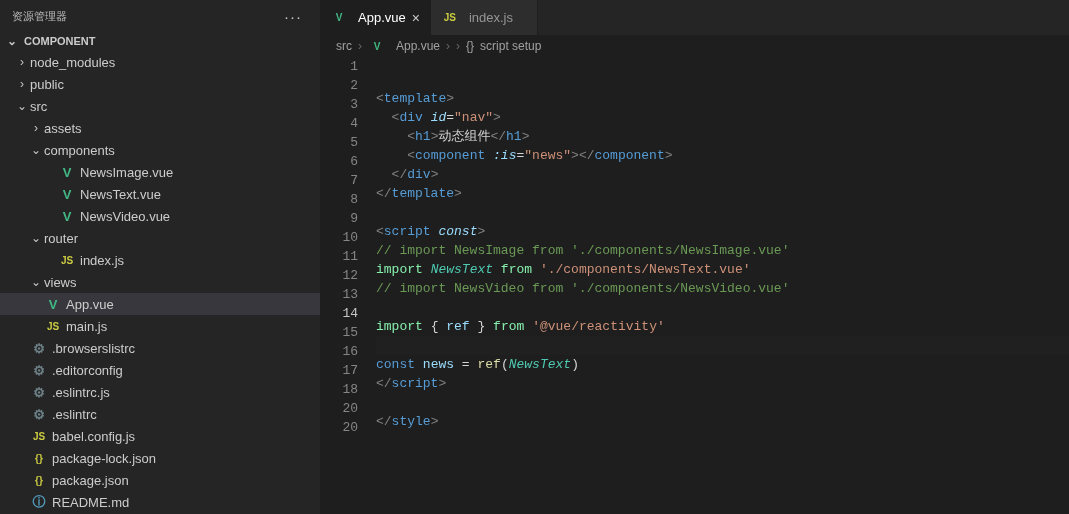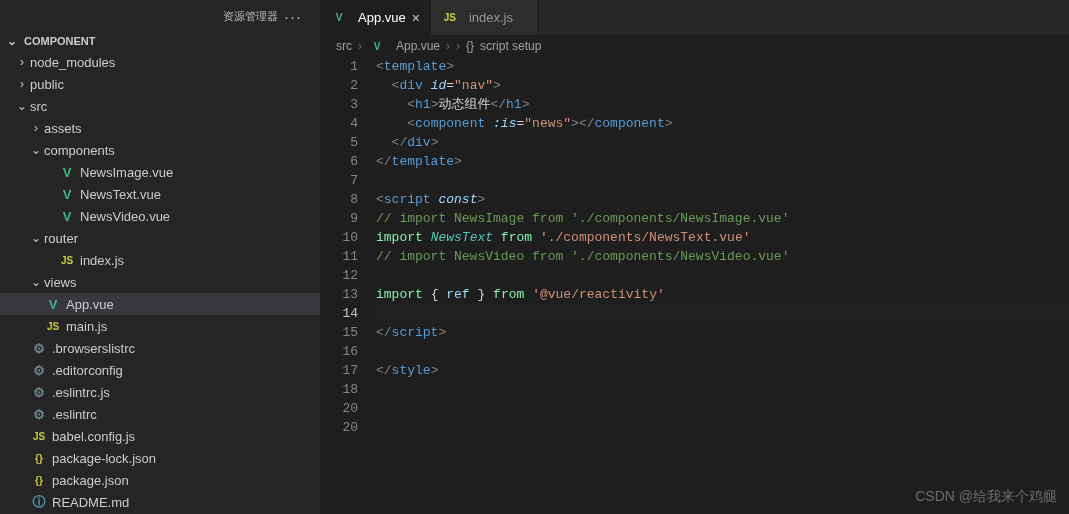--- a/index.html
+++ b/index.html
@@ -16,21 +16,21 @@
 .sidebar {
   width: 320px;
   background: #252526;
   display: flex;
   flex-direction: column;
   overflow: hidden;
 }
 .sidebar-header {
   display: flex;
   align-items: center;
-  justify-content: flex-end;
+  justify-content: space-between;
   padding: 8px 12px 6px 12px;
   font-size: 11px;
   color: #bbbbbb;
 }
 .section-header {
   display: flex;
   align-items: center;
   gap: 4px;
   padding: 3px 4px;
   font-size: 11px;
@@ -127,20 +127,21 @@
   text-align: right;
   padding-right: 18px;
   color: #858585;
   user-select: none;
 }
 .gutter .ln { height: 19px; }
 .gutter .ln.cur { color: #c6c6c6; }
 .code {
   flex: 1;
   color: #d4d4d4;
+  margin-top: 32px;
 }
 .line { height: 19px; white-space: pre; }
 .line.current { background: #2a2a2a22; }
 .tag { color: #808080; }
 .tagname { color: #569cd6; }
 .attr { color: #9cdcfe; font-style: italic; }
 .str { color: #ce9178; }
 .kw { color: #86efac; }
 .cls { color: #4ec9b0; font-style: italic; }
 .fn { color: #dcdcaa; }
@@ -334,20 +335,20 @@
         <div class="line">  <span class="tag">&lt;/</span><span class="tagname">div</span><span class="tag">&gt;</span></div>
         <div class="line"><span class="tag">&lt;/</span><span class="tagname">template</span><span class="tag">&gt;</span></div>
         <div class="line"></div>
         <div class="line"><span class="tag">&lt;</span><span class="tagname">script</span> <span class="attr">const</span><span class="tag">&gt;</span></div>
         <div class="line"><span class="cmt">// import NewsImage from './components/NewsImage.vue'</span></div>
         <div class="line"><span class="kw">import</span> <span class="cls">NewsText</span> <span class="kw">from</span> <span class="str">'./components/NewsText.vue'</span></div>
         <div class="line"><span class="cmt">// import NewsVideo from './components/NewsVideo.vue'</span></div>
         <div class="line"></div>
         <div class="line"><span class="kw">import</span> <span class="pun">{</span> <span class="var">ref</span> <span class="pun">}</span> <span class="kw">from</span> <span class="str">'@vue/reactivity'</span></div>
         <div class="line current"></div>
+        <div class="line"><span class="op">const</span> <span class="var">news</span> <span class="pun">=</span> <span class="fn">ref</span><span class="pun">(</span><span class="cls">NewsText</span><span class="pun">)</span></div>
         <div class="line"><span class="tag">&lt;/</span><span class="tagname">script</span><span class="tag">&gt;</span></div>
         <div class="line"></div>
         <div class="line"><span class="tag">&lt;/</span><span class="tagname">style</span><span class="tag">&gt;</span></div>
         <div class="line"></div>
       </div>
   </div>
-  <div class="watermark">CSDN @给我来个鸡腿</div>
 </div>
 
 </body></html>

